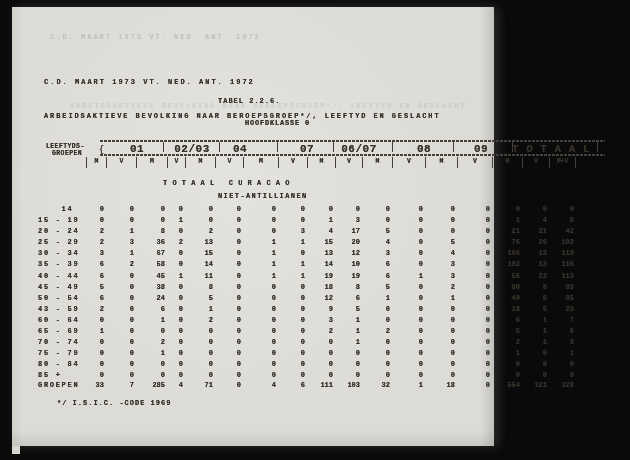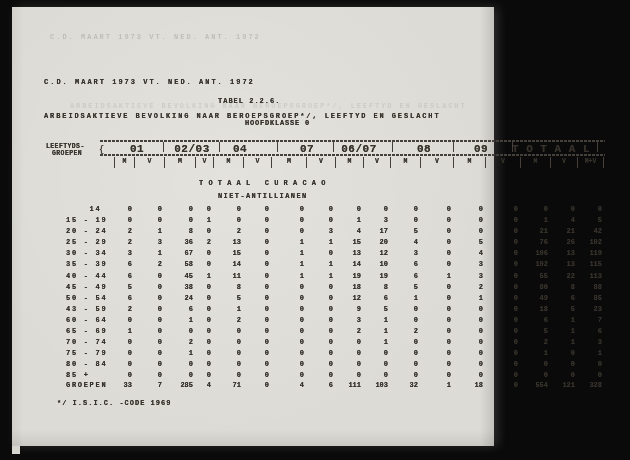--- a/index.html
+++ b/index.html
@@ -31,21 +31,21 @@
   .dash{
     position:absolute;height:2px;left:88px;width:505px;
     background:repeating-linear-gradient(90deg,#45403a 0 3px,rgba(0,0,0,0) 3px 4px);
   }
   .grp{position:absolute;top:136px;transform:translateX(-50%);font-size:11px;font-weight:bold;
        color:#37332c;white-space:pre;letter-spacing:.5px;text-shadow:0 0 .5px rgba(50,45,38,.85);}
   .pipe{position:absolute;top:135px;width:1px;height:10px;background:#45403a;}
   .brace{position:absolute;left:87px;top:138px;font-size:9px;color:#45403a;font-weight:bold;}
   .brace::before{content:"{";}
   .grid{
-    position:absolute;left:44px;display:grid;
+    position:absolute;left:16px;display:grid;
     grid-template-columns:58px 20px 30px 31px 18px 30px 28px 35px 29px 28px 27px 30px 33px 32px 35px 30px 27px 27px;
     color:#37332c;
   }
   #mv-row{top:150px;grid-auto-rows:11px;}
   #mv-row .mvcell{
     font-size:6.5px;font-weight:bold;text-align:center;line-height:10px;
     border-left:1px solid #45403a;text-shadow:0 0 .5px rgba(50,45,38,.85);
   }
   #mv-row .mvcell:last-child{border-right:1px solid #45403a;}
   #data-grid{top:197px;grid-auto-rows:11.1px;}
@@ -111,21 +111,21 @@
       <div class="mvcell">V</div>
       <div class="mvcell">M</div>
       <div class="mvcell">V</div>
       <div class="mvcell">M</div>
       <div class="mvcell">V</div>
       <div class="mvcell">M</div>
       <div class="mvcell">V</div>
       <div class="mvcell">M+V</div>
     </div>
 
-  <span class="t sec" style="left:151px;top:172px;margin-left:36px;">T O T A A L   C U R A C A O</span>
+  <span class="t sec" style="left:151px;top:172px;">T O T A A L   C U R A C A O</span>
   <span class="t sec" style="left:206px;top:185px;letter-spacing:1.4px;">NIET-ANTILLIANEN</span>
 
   <div id="data-grid" class="grid">
       <div class="lbl">    14</div>
       <div class="num">0</div>
       <div class="num">0</div>
       <div class="num">0</div>
       <div class="num">0</div>
       <div class="num">0</div>
       <div class="num">0</div>

